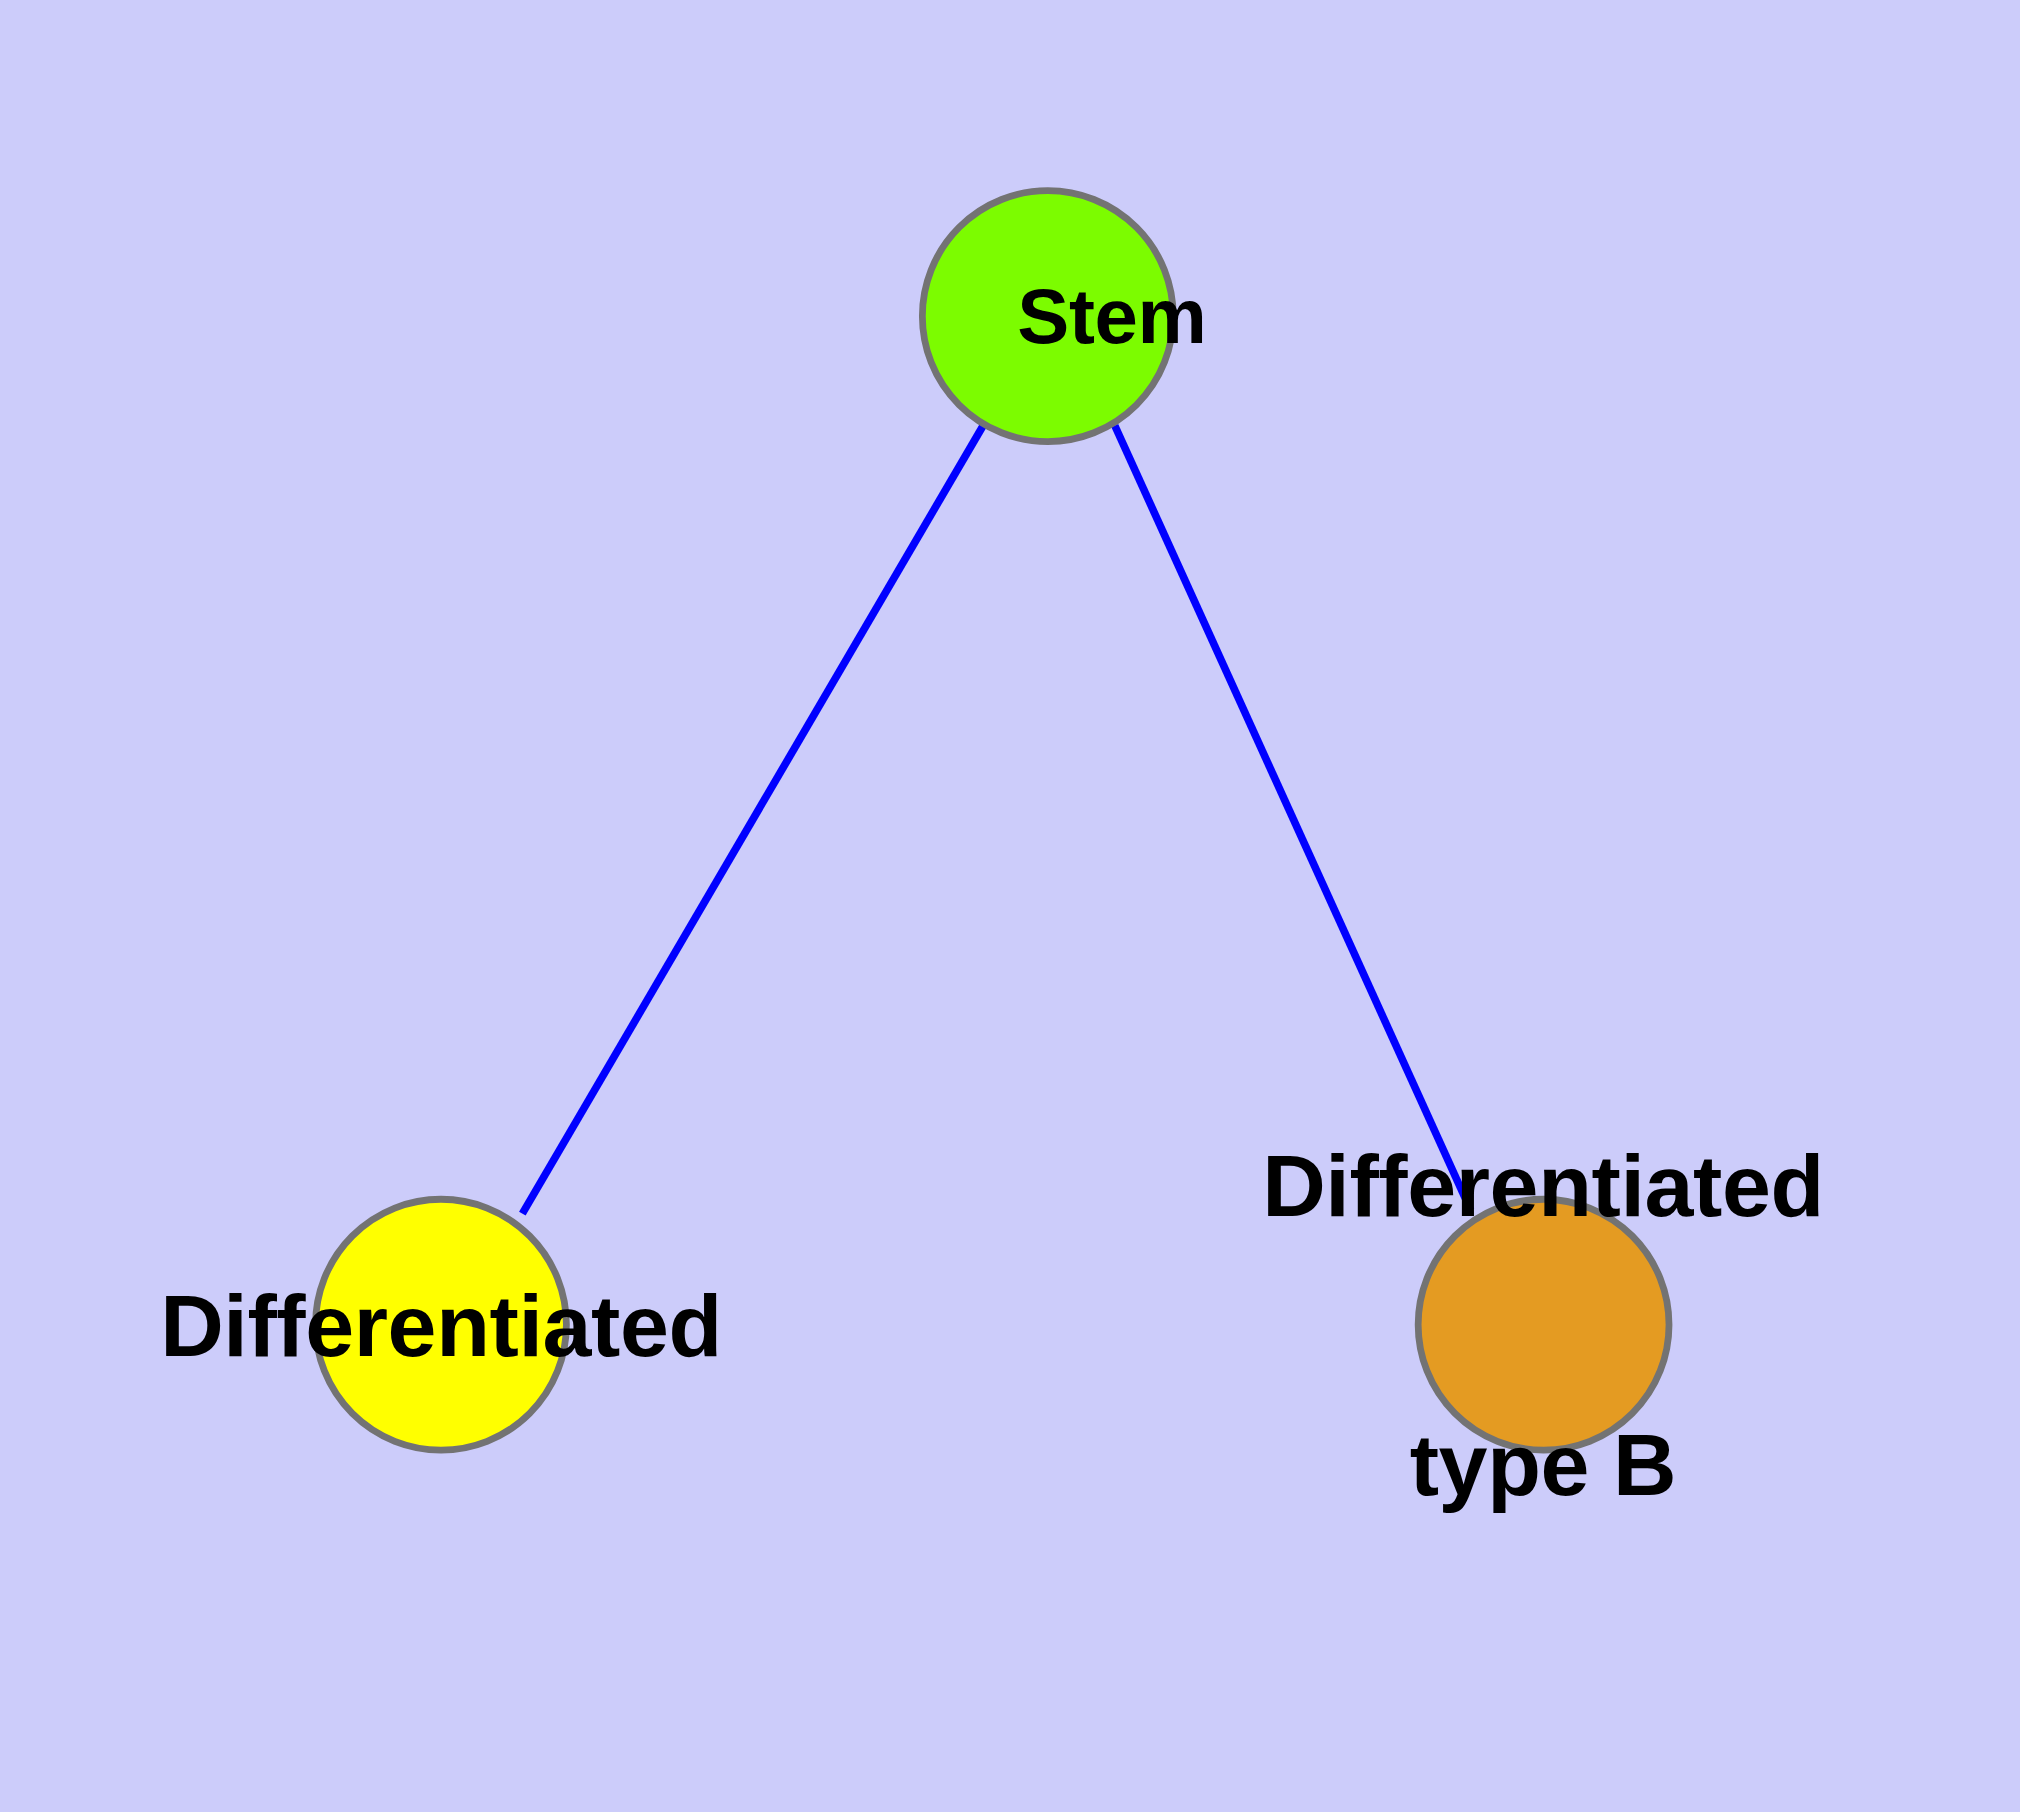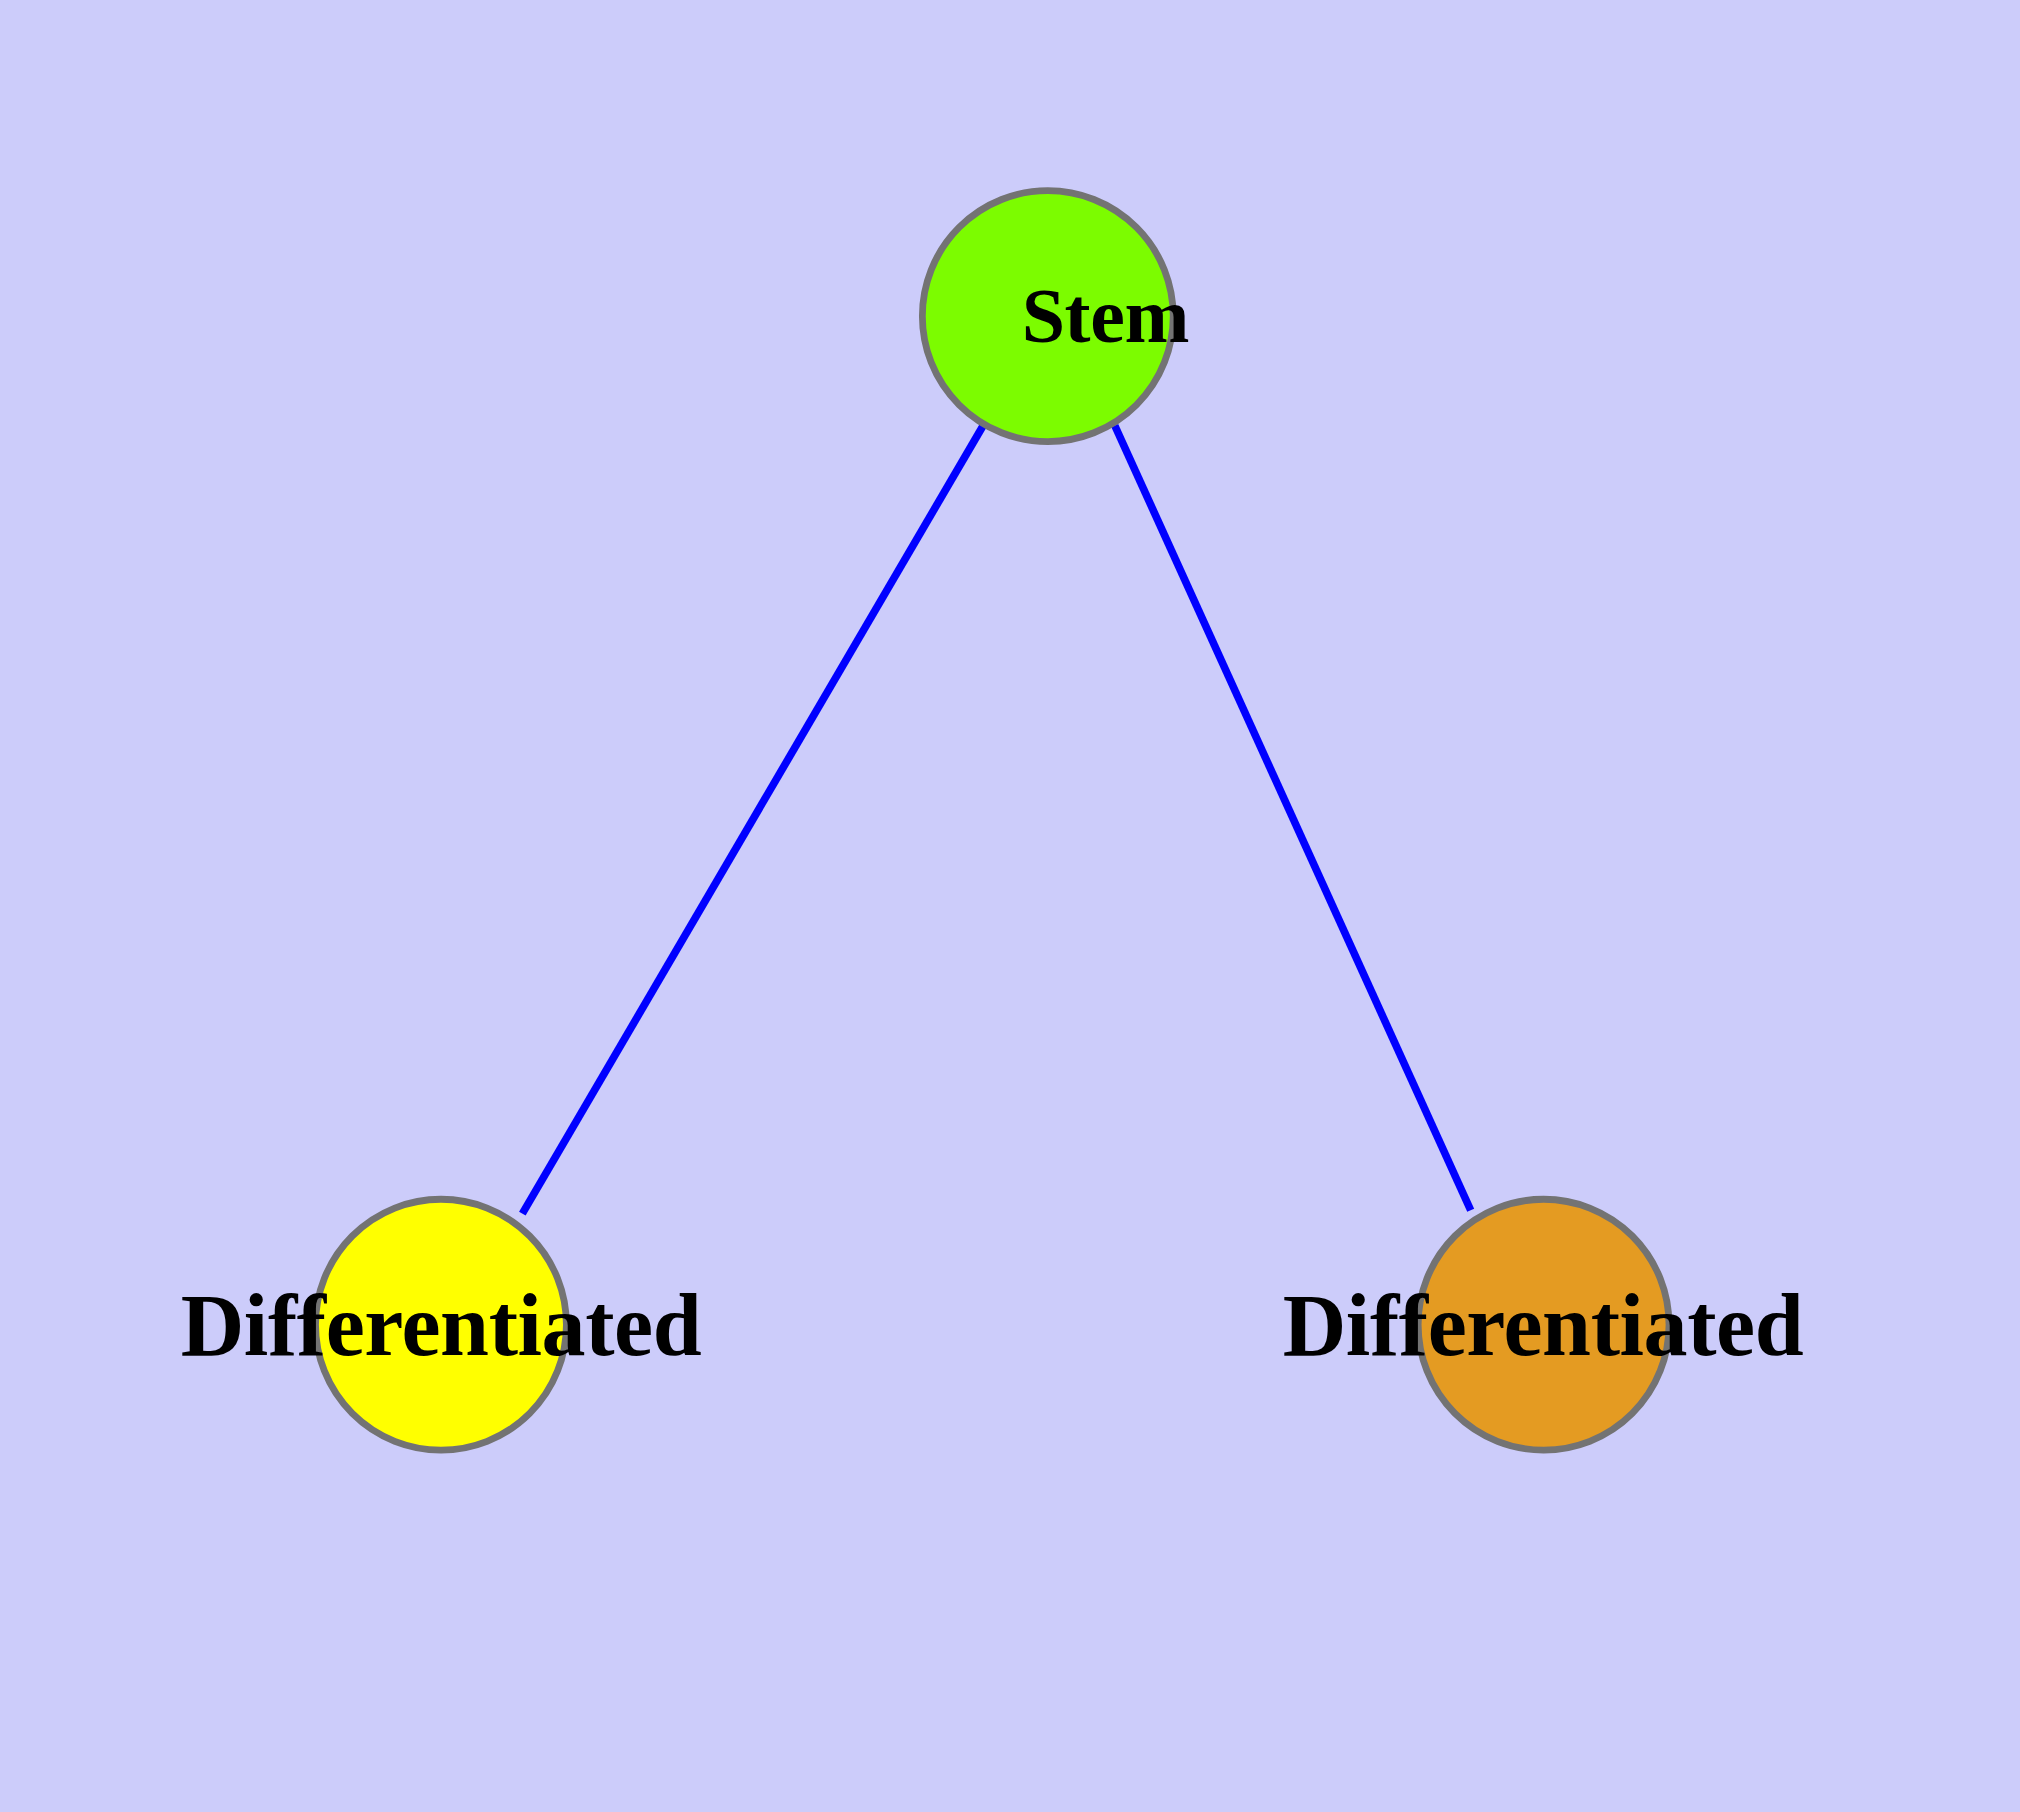--- a/index.html
+++ b/index.html
@@ -6,21 +6,21 @@
   html, body {
     margin: 0;
     padding: 0;
     background: #ffffff;
   }
   #stage {
     position: relative;
     width: 2021px;
     height: 1812px;
     overflow: hidden;
-    font-family: Liberation Serif, serif;
+    font-family: Liberation Sans, sans-serif;
   }
   #canvas {
     position: absolute;
     inset: 0;
     width: 100%;
     height: 100%;
   }
   .graph-svg {
     position: absolute;
     left: 0;
@@ -70,17 +70,18 @@
     <div class="node-label label-stem" style="left: 1048px; top: 316px; color: rgb(0, 0, 0); font-size: 78px;">
       <span>Stem</span>
     </div>
 
     <div class="node-label label-typea" style="left: 441px; top: 1325px; color: rgb(0, 0, 0); font-size: 88px;">
       <div>Differentiated</div>
     </div>
 
     <div class="node-label label-typeb" style="left: 1543px; top: 1325px; color: rgb(0, 0, 0); font-size: 88px;">
       <div>Differentiated</div>
+      <div>type B</div>
     </div>
 
   </div>
 </div>
 
 
 </body></html>

